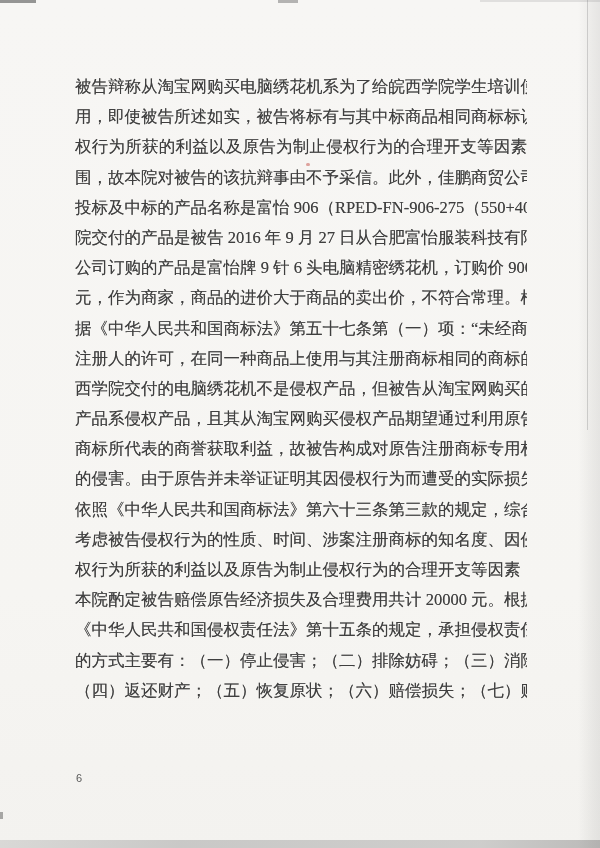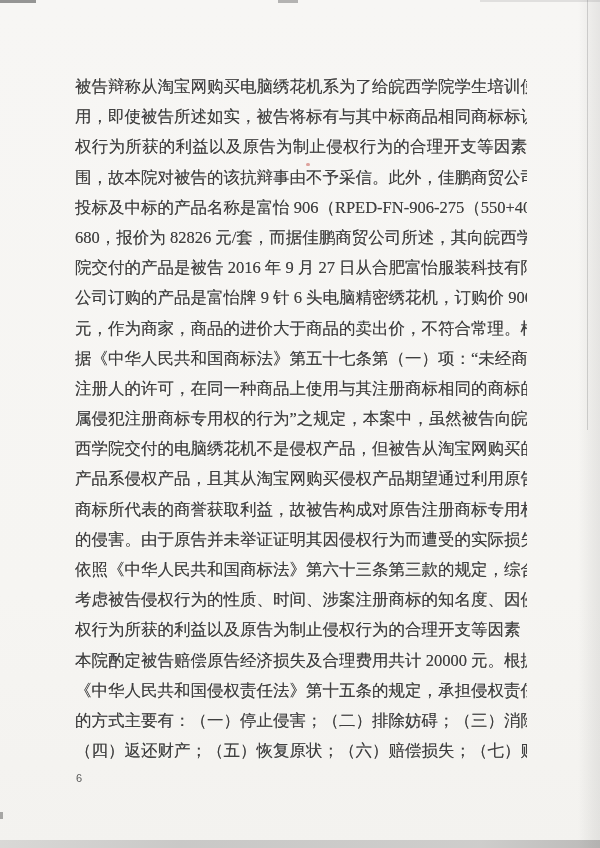--- a/index.html
+++ b/index.html
@@ -75,27 +75,25 @@
 <body>
 
 <div class="paper">
 
   <div class="text-block">
     <div class="line">被告辩称从淘宝网购买电脑绣花机系为了给皖西学院学生培训使</div>
     <div class="line">用，即使被告所述如实，被告将标有与其中标商品相同商标标识</div>
     <div class="line">权行为所获的利益以及原告为制止侵权行为的合理开支等因素</div>
     <div class="line">围，故本院对被告的该抗辩事由不予采信。此外，佳鹏商贸公司</div>
     <div class="line">投标及中标的产品名称是富怡 906（RPED-FN-906-275（550+40）×</div>
-    <div class="line">680，报价为 82826 元/套，而据佳鹏商贸公司所述，其向皖西学</div>
     <div class="line">院交付的产品是被告 2016 年 9 月 27 日从合肥富怡服装科技有限</div>
     <div class="line">公司订购的产品是富怡牌 9 针 6 头电脑精密绣花机，订购价 90000</div>
     <div class="line">元，作为商家，商品的进价大于商品的卖出价，不符合常理。根</div>
     <div class="line">据《中华人民共和国商标法》第五十七条第（一）项：“未经商标</div>
     <div class="line">注册人的许可，在同一种商品上使用与其注册商标相同的商标的，</div>
-    <div class="line">属侵犯注册商标专用权的行为”之规定，本案中，虽然被告向皖</div>
     <div class="line">西学院交付的电脑绣花机不是侵权产品，但被告从淘宝网购买的</div>
     <div class="line">产品系侵权产品，且其从淘宝网购买侵权产品期望通过利用原告</div>
     <div class="line">商标所代表的商誉获取利益，故被告构成对原告注册商标专用权</div>
     <div class="line">的侵害。由于原告并未举证证明其因侵权行为而遭受的实际损失，</div>
     <div class="line">依照《中华人民共和国商标法》第六十三条第三款的规定，综合</div>
     <div class="line">考虑被告侵权行为的性质、时间、涉案注册商标的知名度、因侵</div>
     <div class="line">权行为所获的利益以及原告为制止侵权行为的合理开支等因素，</div>
     <div class="line">本院酌定被告赔偿原告经济损失及合理费用共计 20000 元。根据</div>
     <div class="line">《中华人民共和国侵权责任法》第十五条的规定，承担侵权责任</div>
     <div class="line">的方式主要有：（一）停止侵害；（二）排除妨碍；（三）消除危险；</div>

